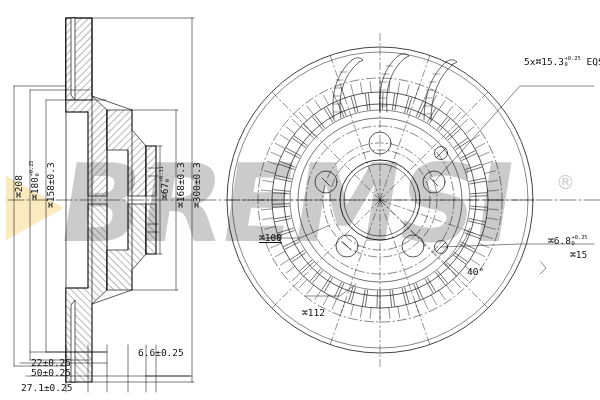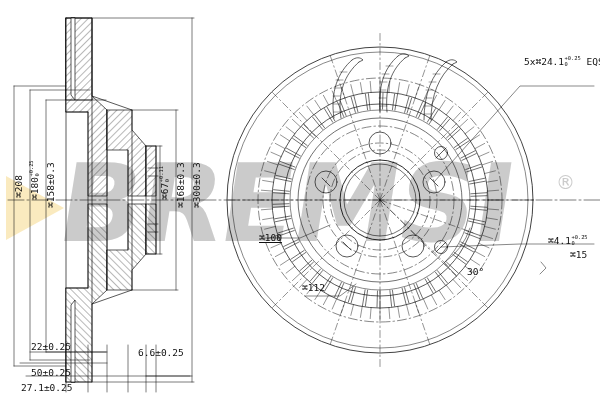--- a/index.html
+++ b/index.html
@@ -640,49 +640,49 @@
   </div>
 
   <div class="dim dim-v" style="left:176px;top:208px;">
     <span>⌘168±0.3</span>
   </div>
 
   <div class="dim dim-v" style="left:192px;top:208px;">
     <span>⌘300±0.3</span>
   </div>
 
-  <div class="dim" style="left:31px;top:342px;">
+  <div class="dim" style="left:31px;top:358px;">
     <span>22±0.25</span>
   </div>
   <div class="dim" style="left:21px;top:355px;margin-top:28px;">
     <span>27.1±0.25</span>
   </div>
   <div class="dim" style="left:31px;top:368px;">
     <span>50±0.25</span>
   </div>
   <div class="dim" style="left:138px;top:348px;">
     <span>6.6±0.25</span>
   </div>
 
   <div class="dim" style="left:524px;top:57px;">
-    <span>5x⌘24.1</span><span class="tolstack"><span>+0.25</span><span>0</span></span><span> EQS</span>
+    <span>5x⌘15.3</span><span class="tolstack"><span>+0.25</span><span>0</span></span><span> EQS</span>
   </div>
 
   <div class="dim" style="left:548px;top:236px;">
-    <span>⌘4.1</span><span class="tolstack"><span>+0.25</span><span>0</span></span>
+    <span>⌘6.8</span><span class="tolstack"><span>+0.25</span><span>0</span></span>
   </div>
 
   <div class="dim" style="left:554px;top:250px;margin-left:16px;">
     <span>⌘15</span>
   </div>
 
   <div class="dim" style="left:259px;top:233px;text-decoration:underline;">
     <span>⌘100</span>
   </div>
 
-  <div class="dim" style="left:302px;top:283px;">
+  <div class="dim" style="left:302px;top:308px;">
     <span>⌘112</span>
   </div>
 
   <div class="dim" style="left:467px;top:267px;">
-    <span>30°</span>
+    <span>40°</span>
   </div>
 </div>
 
 </body></html>

